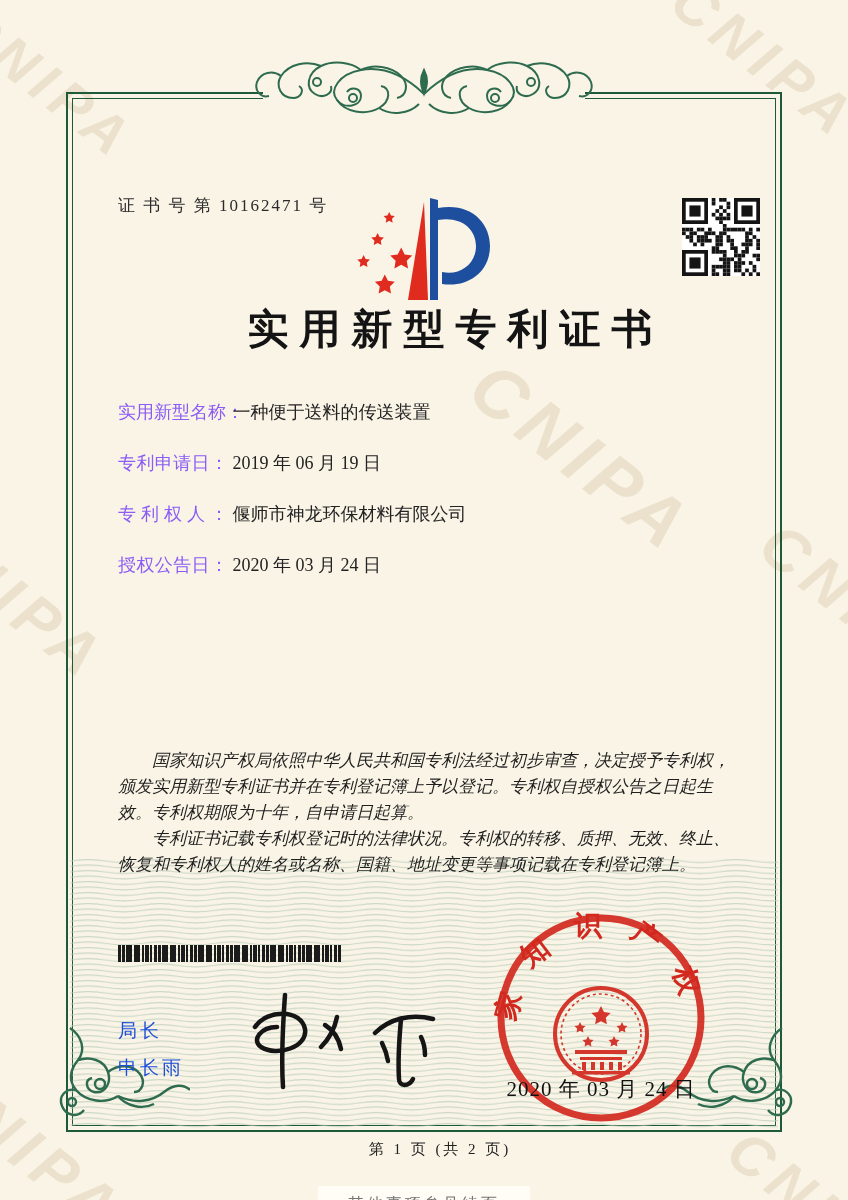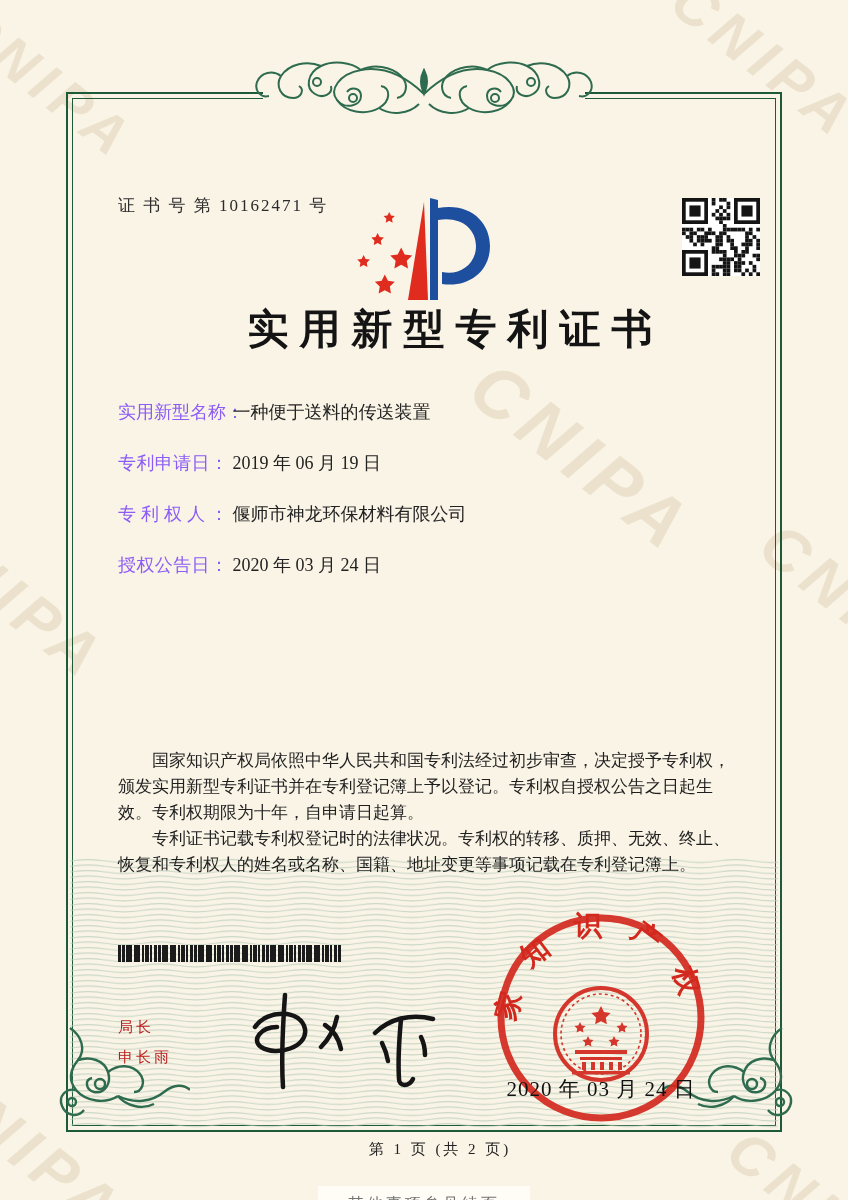--- a/index.html
+++ b/index.html
@@ -69,32 +69,33 @@
   .flabel::after{content:"";}
   .fcolon::after{content:"：";}
   .fvalue{color:#222;}
   .frow-double{display:flex;}
   .fcell-left{width:330px;}
   .flabel-plain{letter-spacing:2px;color:#222;}
 
   .paras{
     position:absolute;left:118px;top:700px;width:616px;
     font-size:17px;line-height:26px;color:#1f1f1f;
+    font-style:italic;
   }
   .paras p{margin:0;text-indent:2em;}
 
   .barcode{
     position:absolute;left:118px;top:897px;width:224px;height:17px;
     background:
       repeating-linear-gradient(90deg,#1b1b1b 0 2px,transparent 2px 4px),
       repeating-linear-gradient(90deg,#1b1b1b 0 1px,transparent 1px 6px),
       repeating-linear-gradient(90deg,#1b1b1b 0 3px,transparent 3px 9px);
   }
 
-  .signer{position:absolute;left:118px;top:970px;font-size:15px;letter-spacing:3px;color:#b91c1c;}
+  .signer{position:absolute;left:118px;top:970px;font-size:19px;letter-spacing:3px;color:#1d4ed8;}
   .signer div{margin-bottom:11px;}
   .signature{position:absolute;left:225px;top:935px;}
 
   .seal{position:absolute;left:492px;top:862px;}
   .seal-ring-text{font-size:28px;font-weight:bold;letter-spacing:26px;fill:#d2281e;}
   .seal-date{font-size:21px;fill:#111;letter-spacing:1px;font-family:"Liberation Serif",serif;}
 
   .pagenum{
     position:absolute;left:0;top:1092px;width:848px;text-align:center;
     font-size:15px;letter-spacing:3px;color:#222;padding-left:16px;

